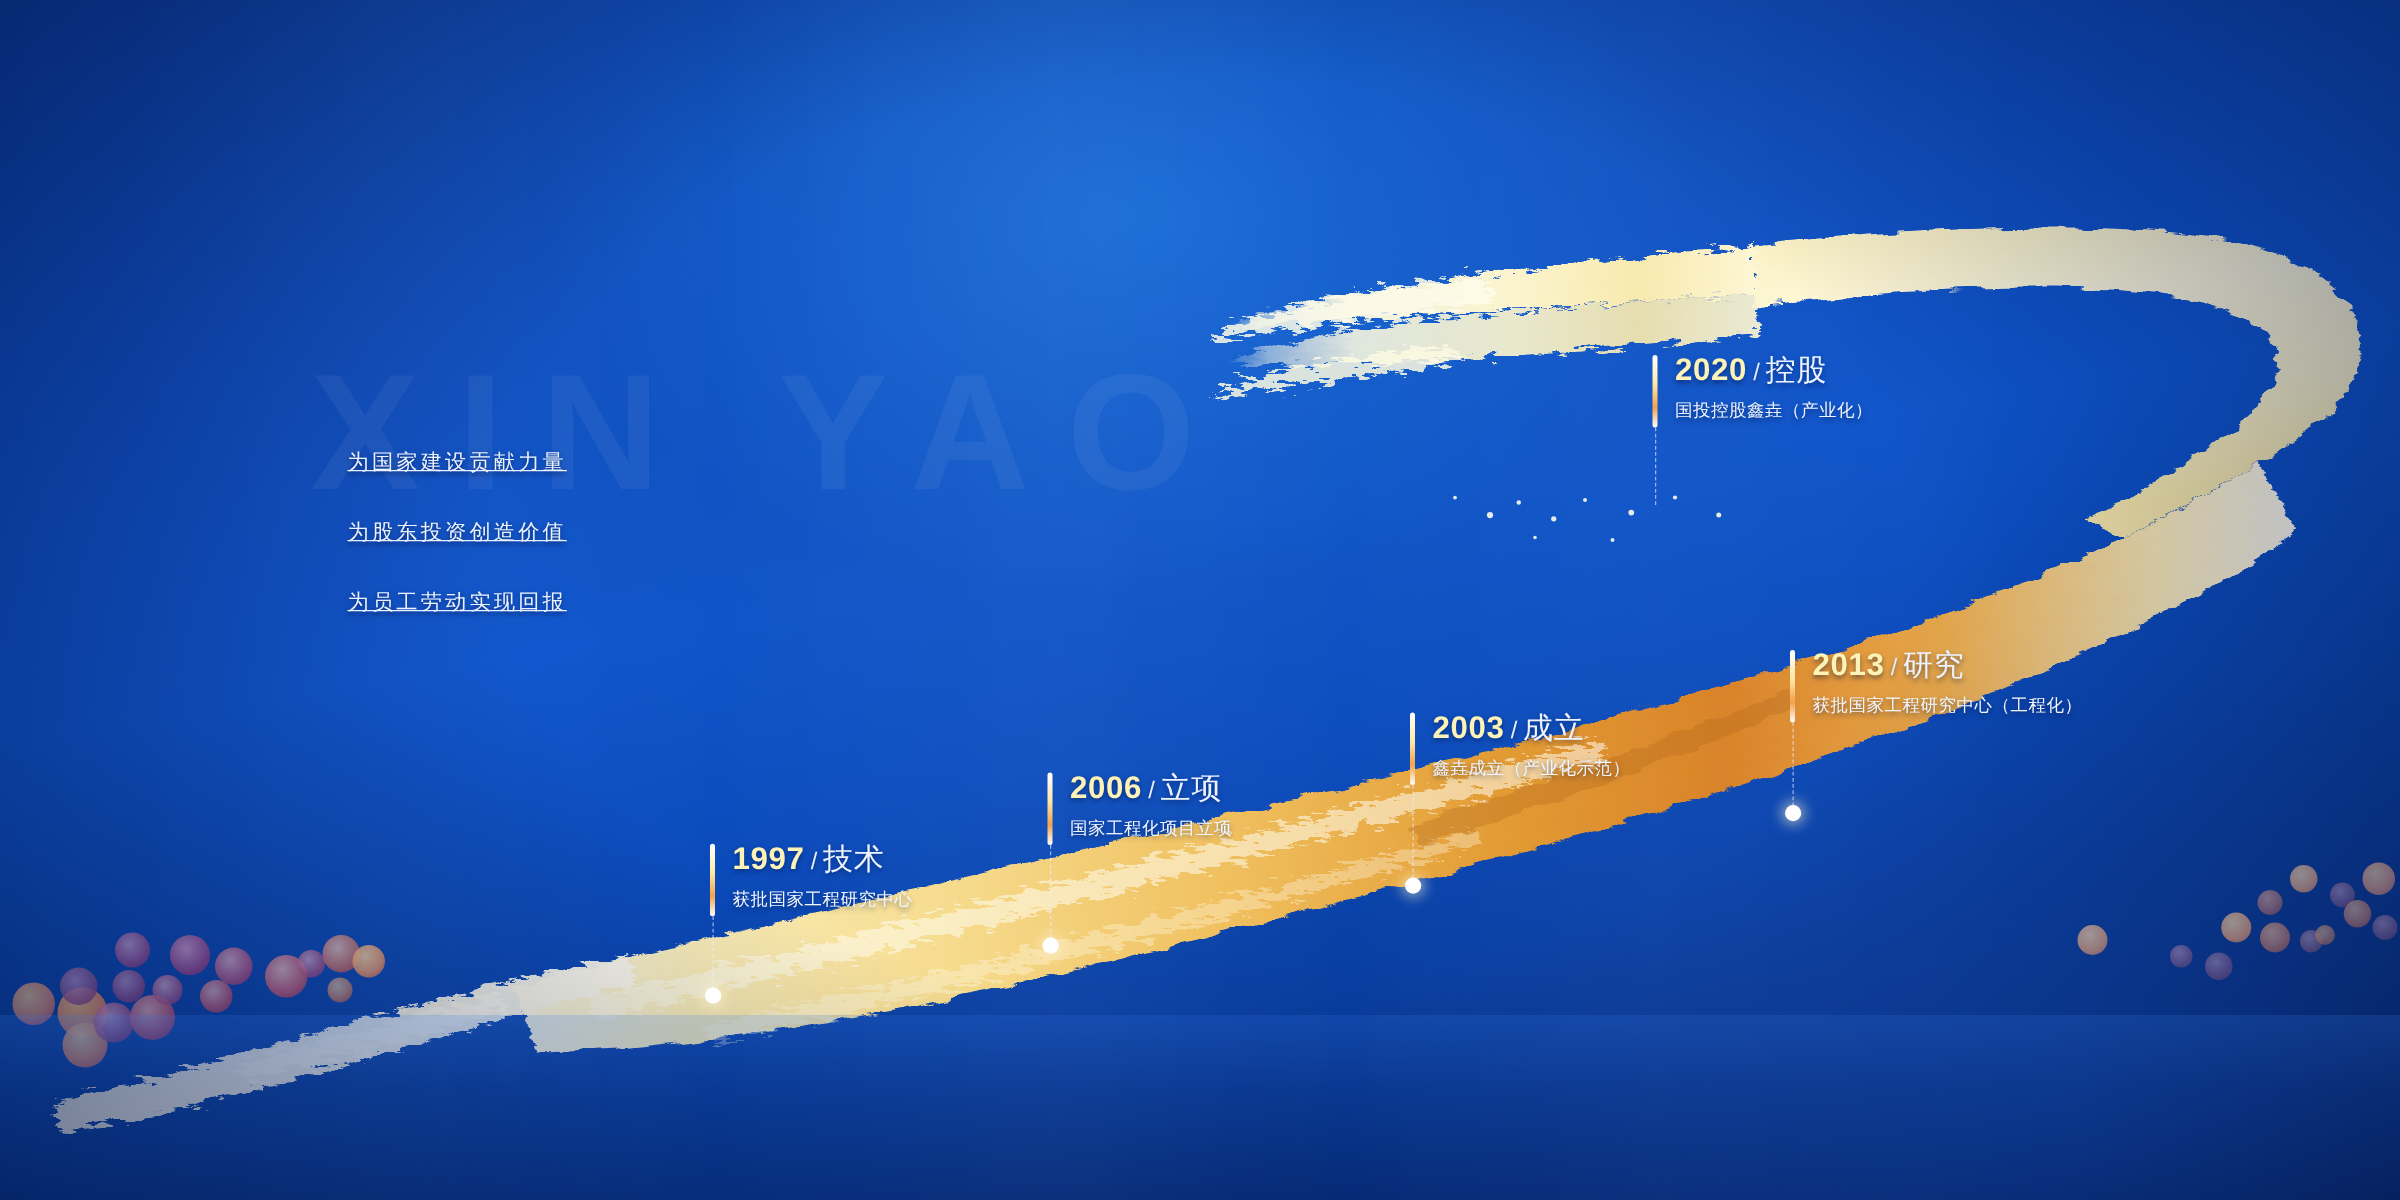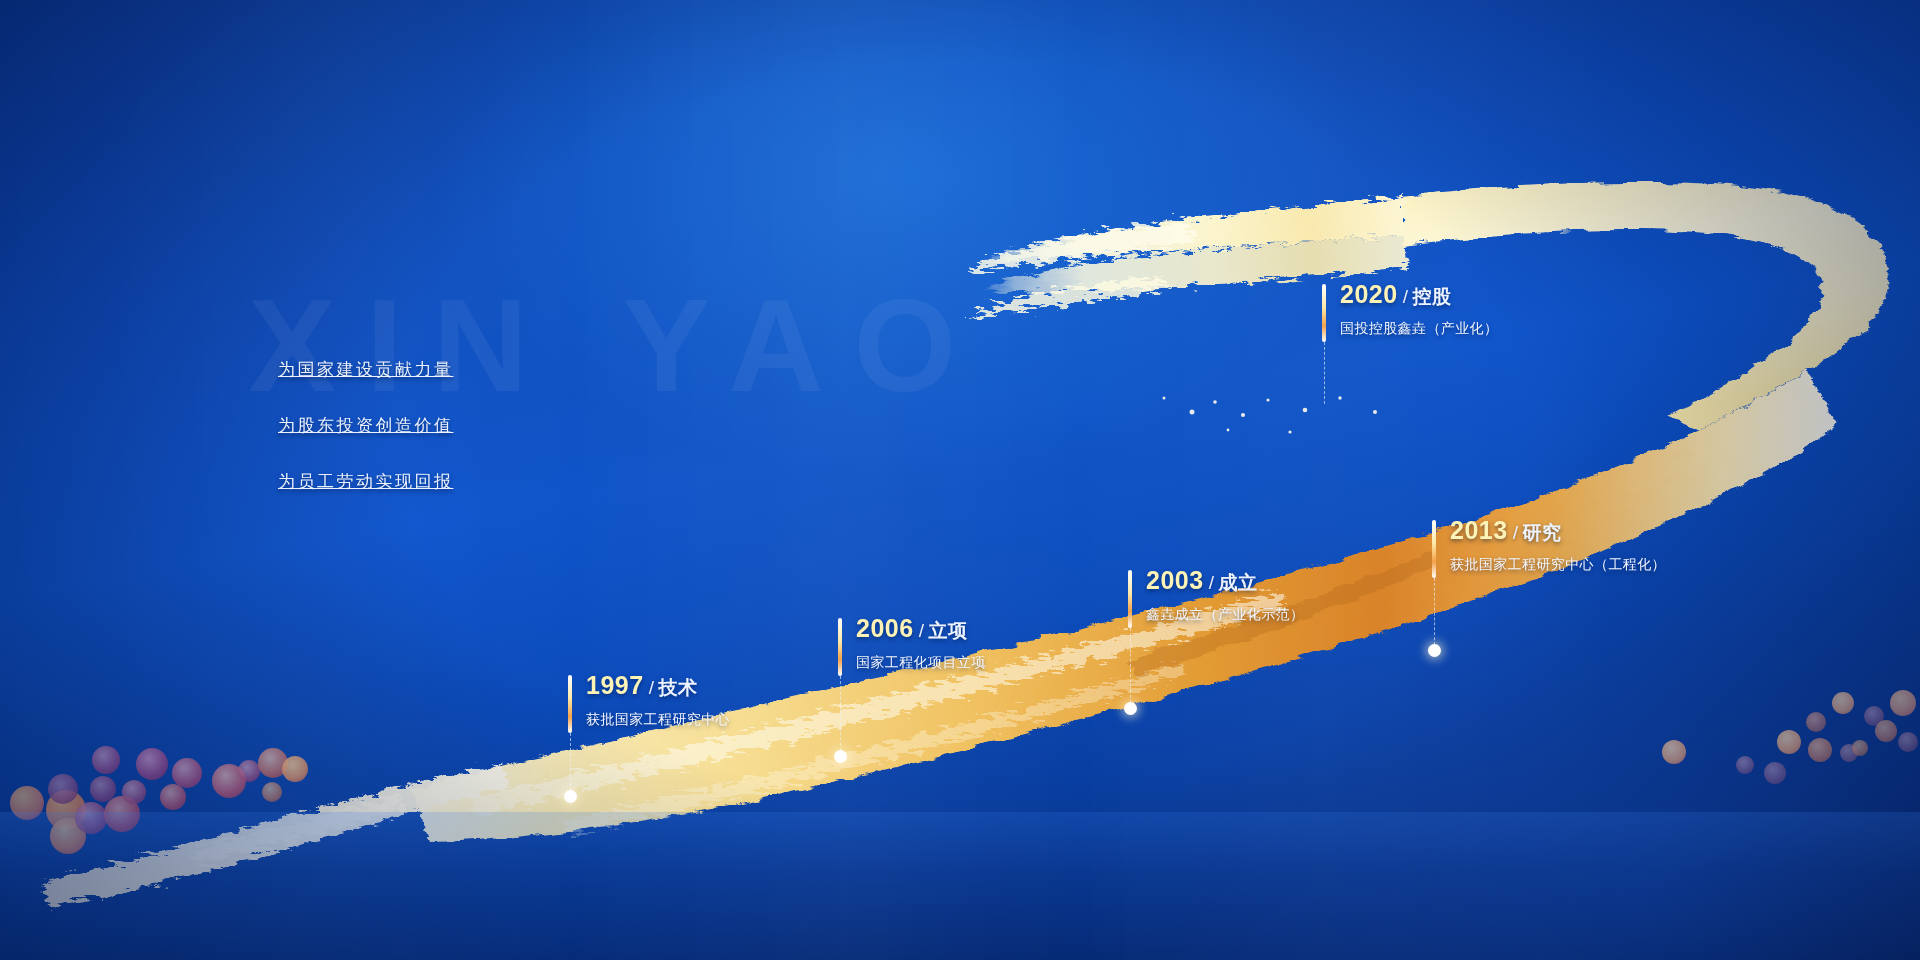--- a/index.html
+++ b/index.html
@@ -97,21 +97,21 @@
     width:4px; height:58px; border-radius:2px;
     background:linear-gradient(180deg,#ffffff 0%, #ffe9a8 40%, #f2a24a 72%, #ffffff 100%);
   }
   .marker .yr {
     position:absolute; left:18px; top:-4px;
     font-size:25px; font-weight:700; color:#fdf3b6; letter-spacing:.5px;
     white-space:nowrap;
     text-shadow:0 2px 4px rgba(2,18,60,0.5);
   }
   .marker .yr .slash { color:#e8eefb; font-weight:400; font-size:19px; margin:0 4px 0 5px; }
-  .marker .yr .cat { color:#eef4ff; font-weight:700; font-size:19px; }
+  .marker .yr .cat { color:#eef4ff; font-weight:400; font-size:24px; }
   .marker .desc {
     position:absolute; left:18px; top:36px;
     font-size:14px; color:#f2f6ff; white-space:nowrap; letter-spacing:.4px;
     text-shadow:0 2px 4px rgba(2,18,60,0.5);
   }
   .leader {
     position:absolute;
     border-left:1px dashed rgba(236,243,255,0.62);
     width:0;
   }

